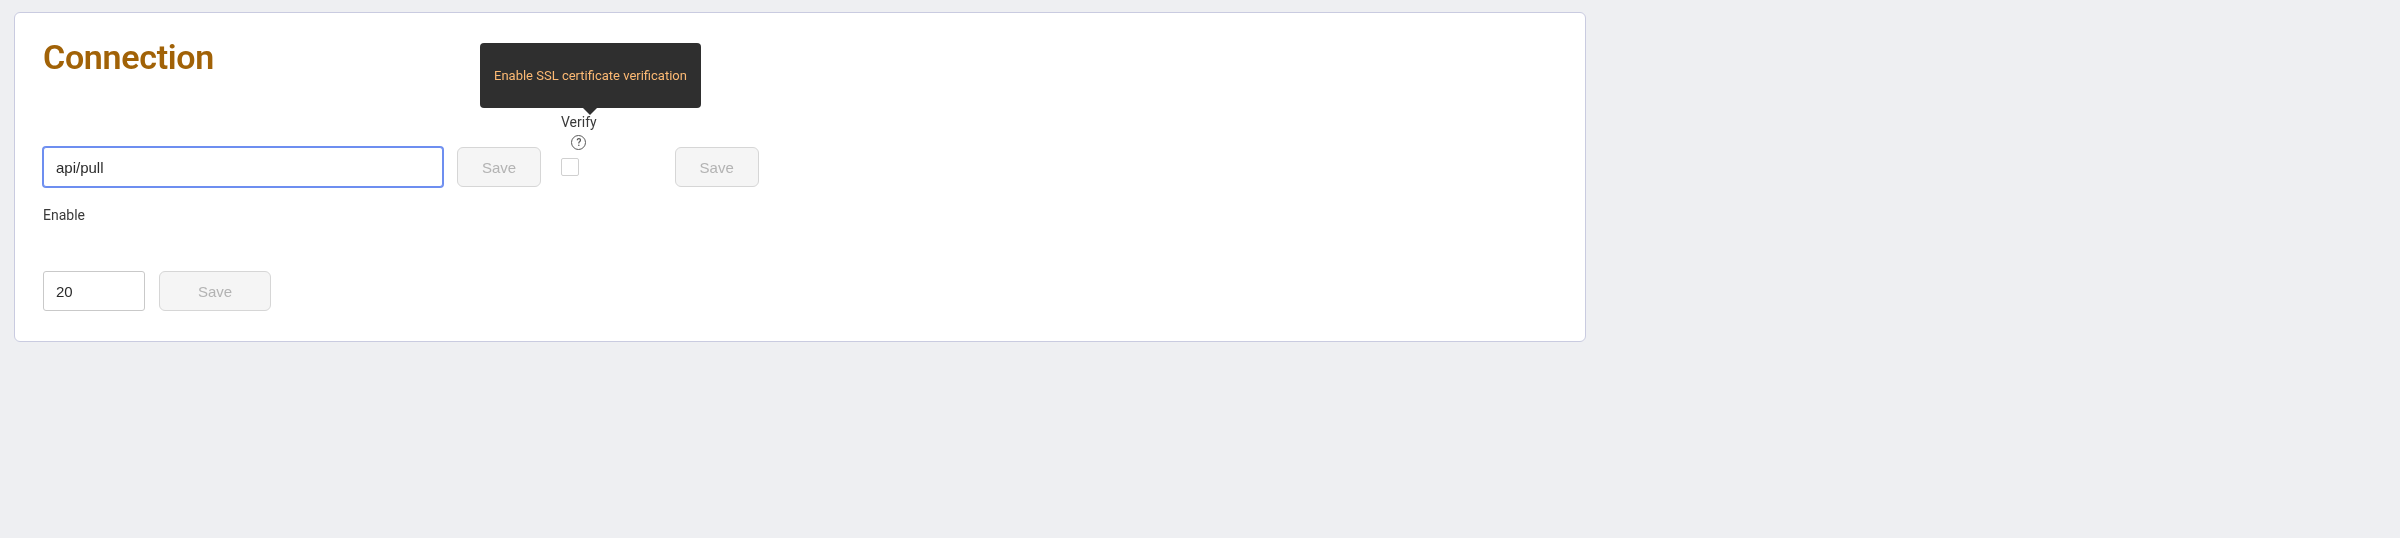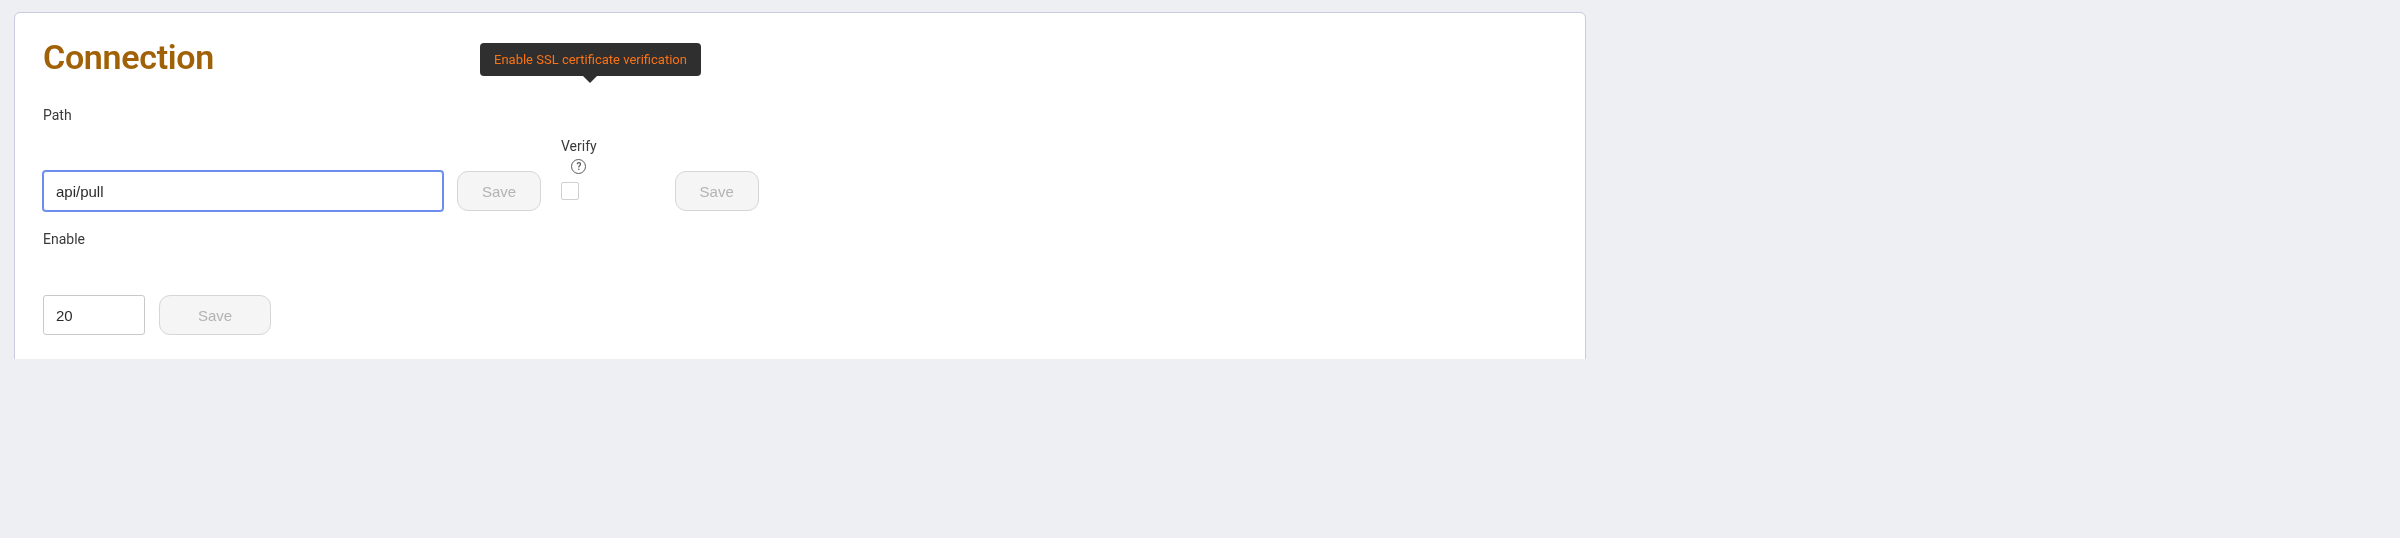--- a/index.html
+++ b/index.html
@@ -76,21 +76,21 @@
     }
     .path-input { width: 400px; }
     .timeout-input { width: 102px; }
     .btn {
       height: 40px;
       min-width: 84px;
       padding: 0 18px;
       border: 1px solid #d6d6d6;
       background: #f5f5f5;
       color: #b3b3b3;
-      border-radius: 11px;
+      border-radius: 6px;
       font-size: 15px;
       cursor: not-allowed;
     }
     .checkbox-box {
       width: 18px;
       height: 18px;
       border: 1px solid #d0d0d0;
       border-radius: 2px;
       background: #fff;
       cursor: pointer;
@@ -98,23 +98,23 @@
     }
     .verify-group { margin-left: 6px; }
     .verify-save-gap { width: 50px; }
 
     
     .tooltip {
       position: absolute;
       top: 30px;
       left: 465px;
       background: #2f2f2f;
-      color: #f97316;
+      color: #fdba74;
       font-size: 13px;
-      padding: 9px 14px;
+      padding: 25px 14px;
       border-radius: 4px;
       white-space: nowrap;
       z-index: 10;
     }
     .tooltip::after {
       content: "";
       position: absolute;
       bottom: -7px;
       left: 50%;
       transform: translateX(-50%);
@@ -128,21 +128,20 @@
 
 <div class="panel">
 
   <h1 class="section-title">Connection</h1>
 
   <div class="tooltip">Enable SSL certificate verification</div>
 
   <div class="form-row">
 
     <div class="field-group">
-      <label class="field-label">Path</label>
       <input type="text" class="text-input path-input focused" value="api/pull" style="">
     </div>
 
     <button class="btn">Save</button>
 
     <div class="field-group verify-group">
       <div class="field-label-row">
         <span class="field-label" style="margin-bottom:0">Verify</span>
         <span class="help-icon">?</span>
       </div>

